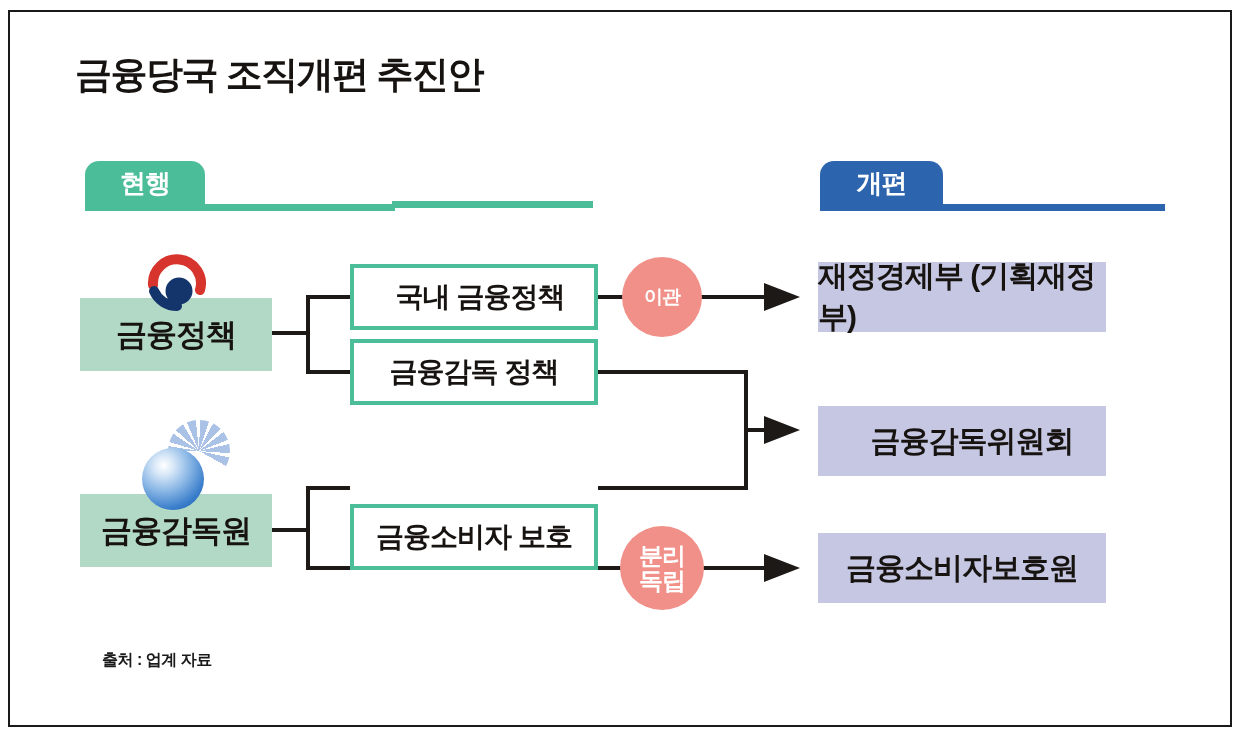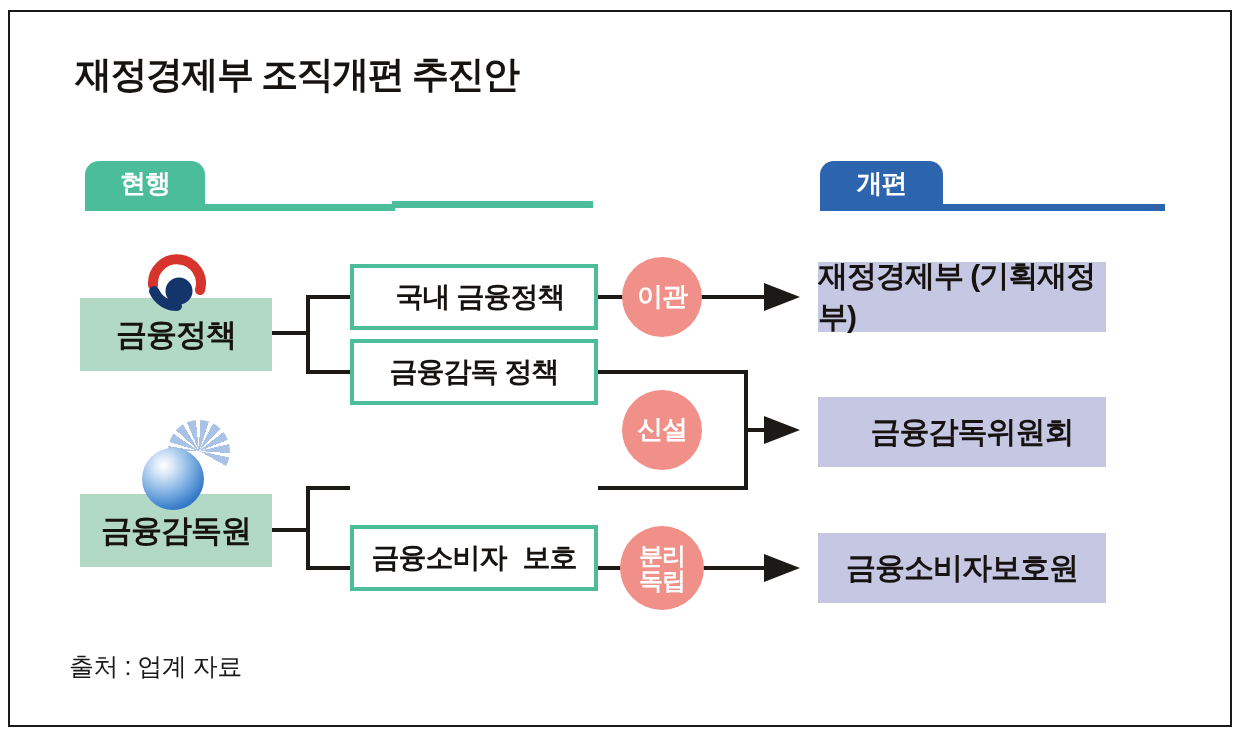--- a/index.html
+++ b/index.html
@@ -25,53 +25,53 @@
   .rule.g2{left:392px;top:201px;width:201px;background:var(--green);}
   .rule.b1{left:820px;top:204px;width:345px;background:var(--blue);}
 
   .org{position:absolute;left:80px;width:192px;height:73px;background:var(--green-fill);
        display:flex;align-items:center;justify-content:center;font-size:31px;font-weight:800;letter-spacing:-1px;color:#171310;}
   .org.fsc{top:298px;}
   .org.fss{top:494px;}
 
   .fnbox{position:absolute;left:350px;width:248px;height:66px;background:#fff;border:4px solid var(--green);
          display:flex;align-items:center;justify-content:center;font-size:28px;font-weight:800;letter-spacing:-1px;color:#171310;z-index:1;}
-  .fn1{top:264px;padding-left:12px;} .fn2{top:339px;} .fn3{top:455px;} .fn4{top:525px;font-family:Liberation Mono, monospace;}
+  .fn1{top:264px;padding-left:12px;} .fn2{top:339px;} .fn3{top:455px;} .fn4{top:504px;}
 
   .target{position:absolute;left:818px;width:288px;height:70px;background:var(--lavender);
           display:flex;align-items:center;justify-content:center;font-size:30px;font-weight:800;letter-spacing:-1px;color:#171310;}
-  .tg1{top:262px;} .tg2{top:397px;padding-left:20px;} .tg3{top:533px;}
+  .tg1{top:262px;} .tg2{top:406px;padding-left:20px;} .tg3{top:533px;}
 
   .ln{position:absolute;background:var(--ink);}
   .ahead{position:absolute;width:0;height:0;border-top:14px solid transparent;border-bottom:14px solid transparent;border-left:36px solid var(--ink);}
 
   .action{position:absolute;border-radius:50%;background:var(--salmon);color:#fff;z-index:2;
           display:flex;flex-direction:column;align-items:center;justify-content:center;
-          font-size:26px;font-weight:800;letter-spacing:-1px;line-height:1.05;}
+          font-size:19px;font-weight:800;letter-spacing:-1px;line-height:1.05;}
   .act1{left:622px;top:257px;width:80px;height:80px;}
   .act2{left:622px;top:390px;width:80px;height:80px;}
   .act3{left:620px;top:526px;width:84px;height:84px;font-size:24px;}
 
   .emblem{position:absolute;left:146px;top:250px;width:60px;height:62px;z-index:3;}
   .fss-icon{position:absolute;left:138px;top:416px;width:96px;height:96px;z-index:3;}
   .fan{position:absolute;left:30px;top:4px;width:62px;height:62px;border-radius:50%;
        background:repeating-conic-gradient(from -98deg,#a9c2e6 0deg 17deg,rgba(255,255,255,0) 17deg 25deg);
        clip-path:polygon(50% 50%,-10% 50%,-10% -10%,110% -10%,110% 88%);}
   .sphere{position:absolute;left:4px;top:32px;width:62px;height:62px;border-radius:50%;
           background:radial-gradient(circle at 35% 28%,#ffffff 0%,#d9e8f8 16%,#8db9e6 42%,#3a7ecb 72%,#1d5cab 100%);}
 
-  .source{position:absolute;left:69px;top:650px;font-size:25px;font-weight:400;letter-spacing:-0.5px;color:#1a1a1a;}
+  .source{position:absolute;left:102px;top:650px;font-size:16px;font-weight:700;letter-spacing:-0.5px;color:#1a1a1a;}
 </style>
 </head>
 <body>
 
 <div class="canvas">
   <div class="frame"></div>
 
-  <div class="title">재정경제부 조직개편 추진안</div>
+  <div class="title">금융당국 조직개편 추진안</div>
 
   <div class="badge green">
     <span>현행</span>
   </div>
   <div class="rule g1"></div>
   <div class="rule g2"></div>
 
   <div class="badge blue">
     <span>개편</span>
   </div>
@@ -118,23 +118,20 @@
   <div class="ahead" style="left:764px;top:283px;"></div>
   <div class="action act1">
     <span>이관</span>
   </div>
 
   <div class="ln" style="left:598px;top:370px;width:150px;height:4px;"></div>
   <div class="ln" style="left:744px;top:370px;width:4px;height:120px;"></div>
   <div class="ln" style="left:598px;top:486px;width:150px;height:4px;"></div>
   <div class="ln" style="left:748px;top:428px;width:20px;height:4px;"></div>
   <div class="ahead" style="left:764px;top:416px;"></div>
-  <div class="action act2">
-    <span>신설</span>
-  </div>
 
   <div class="ln" style="left:598px;top:566px;width:170px;height:4px;"></div>
   <div class="ahead" style="left:764px;top:554px;"></div>
   <div class="action act3">
     <span>분리</span>
     <span>독립</span>
   </div>
 
   <div class="target tg1">
     <span>재정경제부 (기획재정부)</span>

